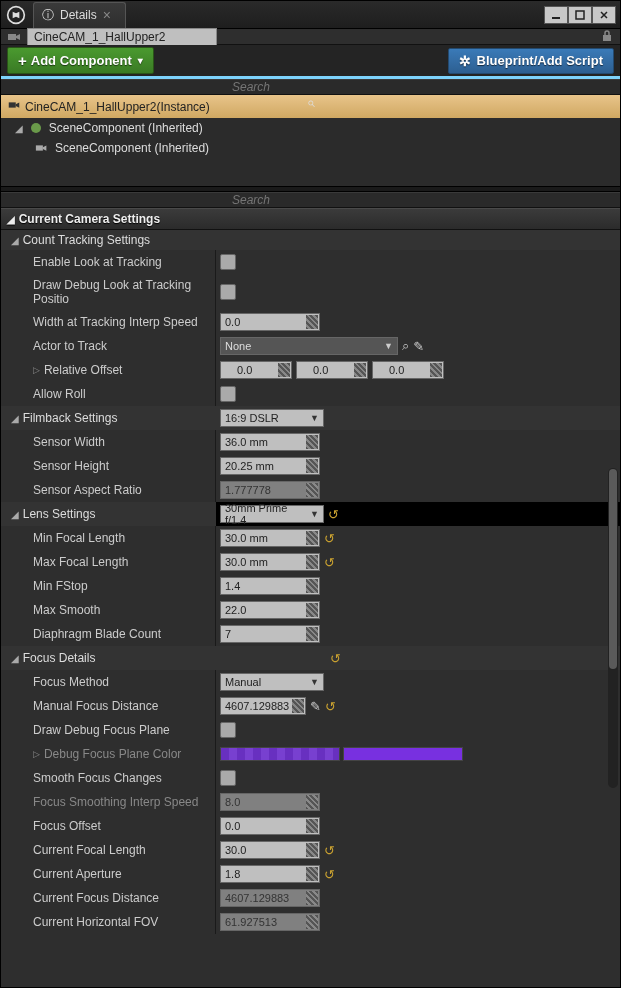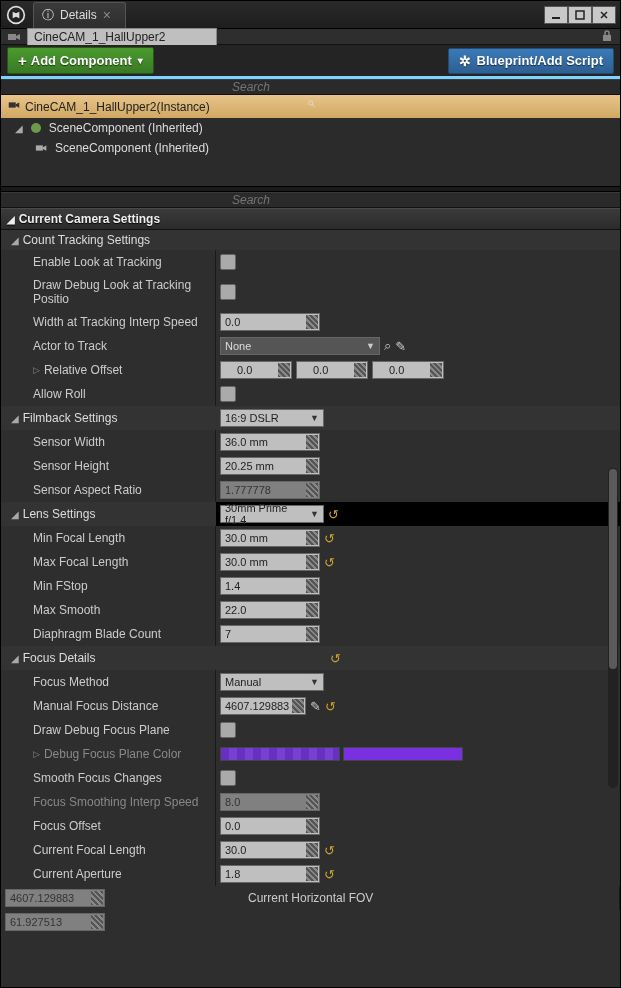--- a/index.html
+++ b/index.html
@@ -64,21 +64,21 @@
 
 .num-input, .text-input { background:#bfbfbf; border:1px solid #666; color:#222; font-size:11px; height:18px; padding:0 4px; width:100px; position:relative;}
 .num-input.readonly { background:#808080; color:#333;}
 .drag-grip { display:inline-block; width:12px; height:14px; margin-left:auto; background: repeating-linear-gradient(45deg,#555,#555 2px,#888 2px,#888 4px); position:absolute; right:2px; top:2px;}
 .field-wrap { position:relative; display:inline-flex; align-items:center; }
 .field-wrap .axis-label { position:absolute; left:4px; color:#333; font-size:11px; pointer-events:none;}
 .field-wrap input.with-axis { padding-left:16px; width:72px;}
 
 .checkbox { width:16px; height:16px; background:#aaa; border:1px solid #666; border-radius:2px;}
 .dropdown { background:#bfbfbf; border:1px solid #666; height:18px; width:104px; display:flex; align-items:center; padding:0 4px; color:#222; font-size:11px; position:relative;}
-.dropdown.wide { width:160px;}
+.dropdown.wide { width:178px;}
 .dropdown .dd-arrow { margin-left:auto; font-size:9px; color:#333;}
 .reset-arrow { color:#c8a030; font-size:13px; cursor:pointer;}
 .picker-icon { color:#ccc; font-size:13px;}
 .eyedrop-icon { color:#ccc; font-size:13px;}
 
 .color-swatch { width:120px; height:14px; background: repeating-linear-gradient(90deg, #6830c0 0, #6830c0 8px, #7840d0 8px, #7840d0 16px); border:1px solid #444;}
 .color-swatch-solid { width:120px; height:14px; background:#7830e0; border:1px solid #444; margin-left:-1px;}
 
 .scrollbar-track { position:absolute; right:2px; top:260px; width:10px; height:320px; background:#222; border-radius:5px;}
 .scrollbar-thumb { width:8px; height:200px; background:#5a5a5a; border-radius:4px; margin:1px;}
@@ -440,20 +440,21 @@
 
       <div class="prop-label sub1">Current Aperture</div>
       <div class="prop-value">
           <div class="field-wrap">
             <input class="num-input" value="1.8" style="">
             <span class="drag-grip"></span>
           </div>
           <span class="reset-arrow">↺</span>
         </div>
 
+      <div class="prop-label sub1">Current Focus Distance</div>
       <div class="prop-value">
           <div class="field-wrap">
             <input class="num-input readonly" readonly="" value="4607.129883" style="">
             <span class="drag-grip"></span>
           </div>
         </div>
 
       <div class="prop-label sub1">Current Horizontal FOV</div>
       <div class="prop-value">
           <div class="field-wrap">

